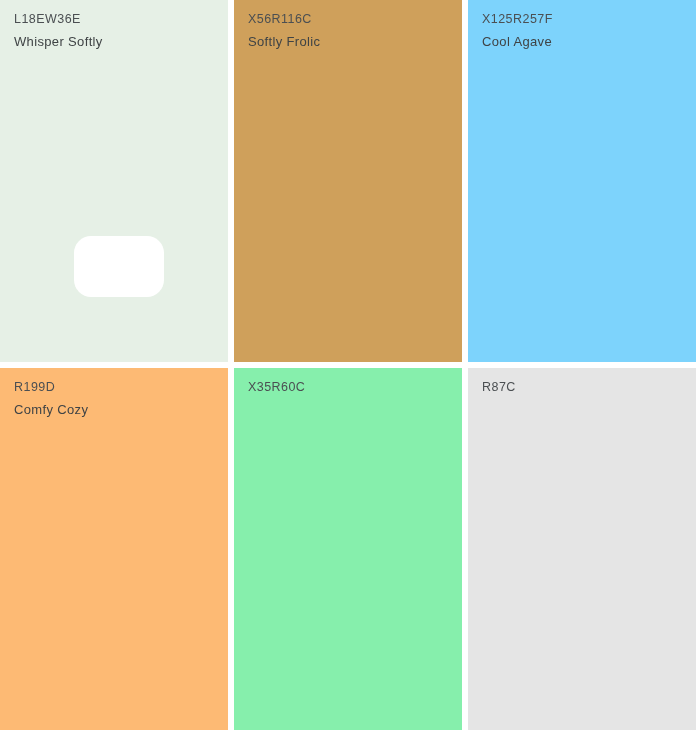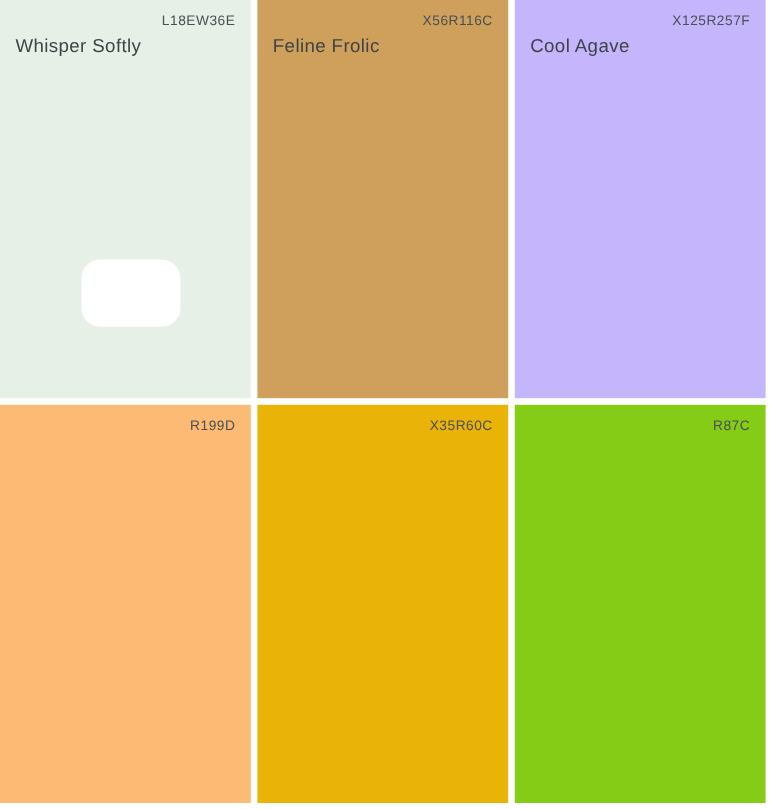--- a/index.html
+++ b/index.html
@@ -36,37 +36,37 @@
     position: absolute;
     top: 0;
     left: 0;
     right: 0;
     padding: 11px 14px 0 14px;
     box-sizing: border-box;
   }
 
   .code-row {
     display: flex;
-    justify-content: flex-end;
+    justify-content: flex-start;
     align-items: baseline;
     height: 17px;
     line-height: 17px;
   }
 
   .code-left,
   .code-right {
     font-size: 12.5px;
     letter-spacing: 0.45px;
     color: #4b4f52;
     white-space: nowrap;
   }
 
   .swatch-name {
     margin-top: 5px;
-    font-size: 17px;
+    font-size: 13px;
     letter-spacing: 0.35px;
     color: #3f4345;
     line-height: 17px;
     white-space: nowrap;
   }
 
   .chip {
     position: absolute;
     background: #ffffff;
     border-radius: 18px;
@@ -90,57 +90,58 @@
     </div>
     <div class="chip chip-0" style="background: rgb(255, 255, 255);"></div>
   </div>
 
   <div class="swatch-card" style="background: rgb(207, 160, 91); padding-left: 12px;">
     <div class="swatch-header">
       <div class="code-row">
         <span class="code-left">X56</span>
         <span class="code-right">R116C</span>
       </div>
-      <div class="swatch-name">Feline Frolic</div>
+      <div class="swatch-name">Softly Frolic</div>
     </div>
 
   </div>
 
-  <div class="swatch-card" style="background: #c4b5fd;">
+  <div class="swatch-card" style="background: #7dd3fc;">
     <div class="swatch-header">
       <div class="code-row">
         <span class="code-left">X125</span>
         <span class="code-right">R257F</span>
       </div>
       <div class="swatch-name">Cool Agave</div>
     </div>
 
   </div>
 
   <div class="swatch-card" style="background: #fdba74;">
     <div class="swatch-header">
       <div class="code-row">
         <span class="code-left"></span>
         <span class="code-right">R199D</span>
       </div>
+      <div class="swatch-name">Comfy Cozy</div>
     </div>
 
   </div>
 
-  <div class="swatch-card" style="background: #eab308;">
+  <div class="swatch-card" style="background: #86efac;">
     <div class="swatch-header">
       <div class="code-row">
         <span class="code-left">X35</span>
         <span class="code-right">R60C</span>
       </div>
     </div>
 
   </div>
 
-  <div class="swatch-card" style="background: #84cc16;">
+  <div class="swatch-card" style="background: #e5e5e5;">
     <div class="swatch-header">
       <div class="code-row">
         <span class="code-left"></span>
         <span class="code-right">R87C</span>
       </div>
     </div>
 
   </div>
 
 </div>

